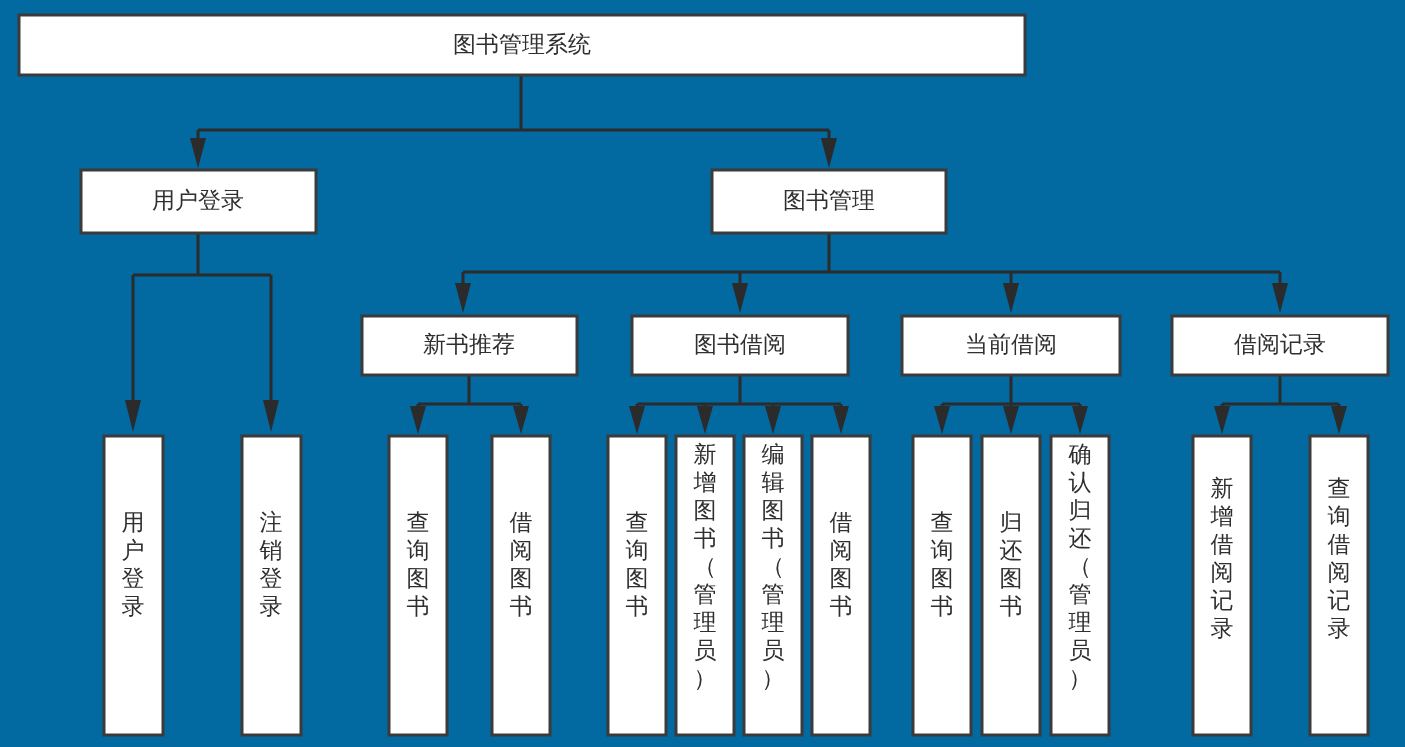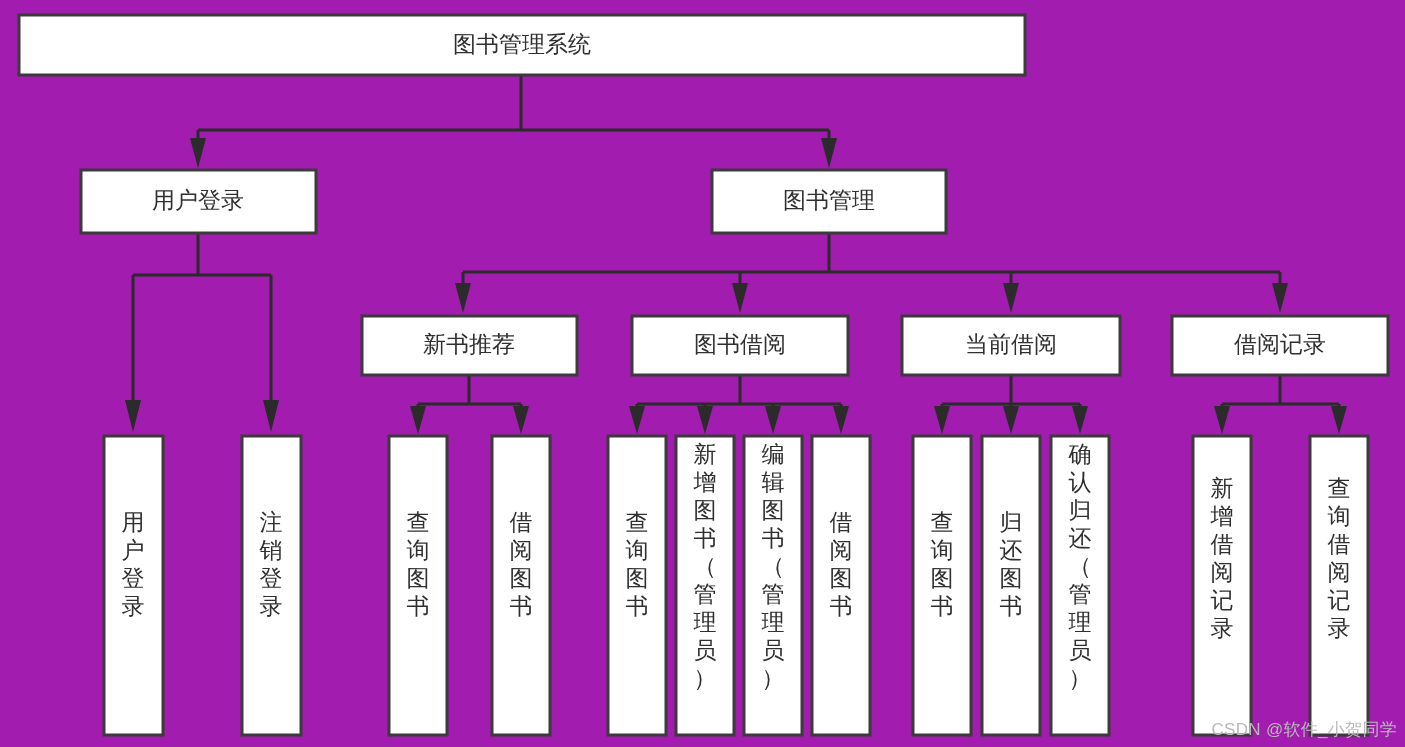--- a/index.html
+++ b/index.html
@@ -11,21 +11,21 @@
     width: 1405px;
     height: 747px;
     font-family: "Liberation Sans", "DejaVu Sans", sans-serif;
     overflow: hidden;
     position: relative;
   }
   #diagram-root {
     position: relative;
     width: 1405px;
     height: 747px;
-    background: #a21caf;
+    background: #0369a1;
   }
   svg.diagram {
     position: absolute;
     left: 0;
     top: 0;
     width: 1405px;
     height: 747px;
   }
   .node-rect {
     fill: #ffffff;
@@ -244,15 +244,14 @@
       <text class="node-label-v" x="1222" y="496"><tspan x="1222" dy="0">新</tspan><tspan x="1222" dy="28">增</tspan><tspan x="1222" dy="28">借</tspan><tspan x="1222" dy="28">阅</tspan><tspan x="1222" dy="28">记</tspan><tspan x="1222" dy="28">录</tspan></text>
     </g>
 
     <g>
       <rect class="node-rect" x="1310" y="436" width="58" height="299"></rect>
       <text class="node-label-v" x="1339" y="496"><tspan x="1339" dy="0">查</tspan><tspan x="1339" dy="28">询</tspan><tspan x="1339" dy="28">借</tspan><tspan x="1339" dy="28">阅</tspan><tspan x="1339" dy="28">记</tspan><tspan x="1339" dy="28">录</tspan></text>
     </g>
 
   </svg>
 
-  <div class="watermark">CSDN @软件_小贺同学</div>
 
 </div>
 
 </body></html>

